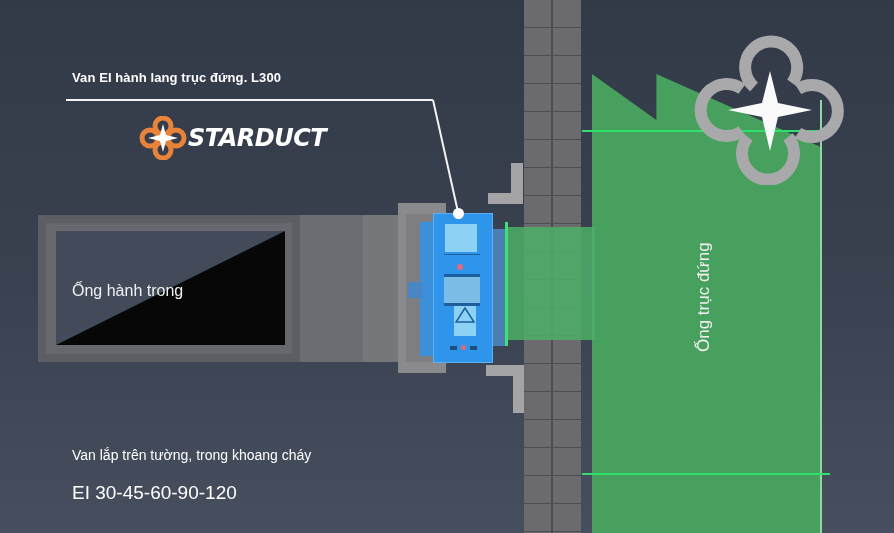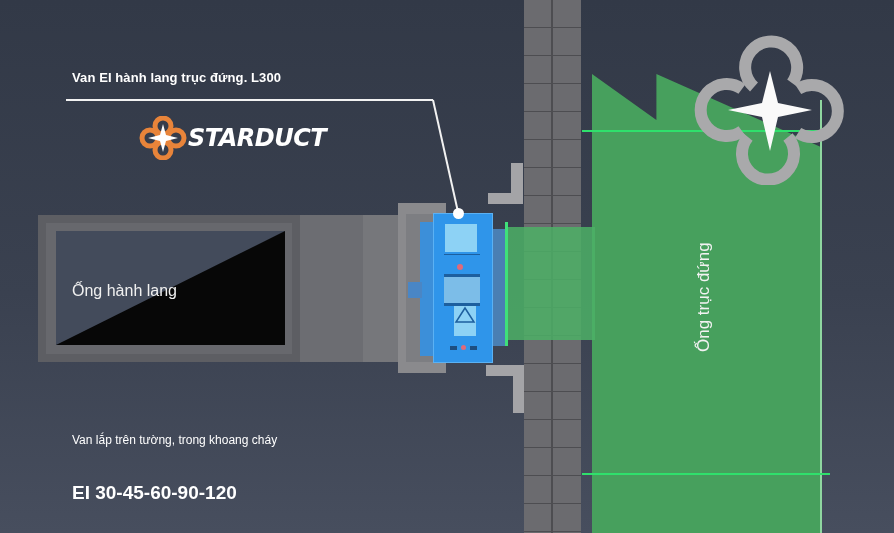--- a/index.html
+++ b/index.html
@@ -4,22 +4,22 @@
 <style>
   html,body{margin:0;padding:0;}
   body{width:894px;height:533px;overflow:hidden;position:relative;
        background:linear-gradient(180deg,#323947 0%,#3a4150 55%,#474e5e 100%);
        font-family:"Liberation Sans",sans-serif;color:#fff;}
   .abs{position:absolute;}
   .title{left:72px;top:70px;font-size:13px;font-weight:bold;letter-spacing:0.1px;}
   .title-underline{left:66px;top:99px;width:367px;height:2px;background:#f2f2f2;}
   .brand{left:138px;top:116px;display:flex;align-items:center;font-style:italic;}
   .brand-text{font-family:"DejaVu Sans",sans-serif;font-weight:bold;font-size:24px;letter-spacing:-0.5px;color:#fff;transform:scaleY(1.05);}
-  .caption1{left:72px;top:433px;font-size:12px;}
-  .caption2{left:72px;top:482px;font-size:19px;font-weight:bold;}
+  .caption1{left:72px;top:447px;font-size:14px;}
+  .caption2{left:72px;top:482px;font-size:19px;font-weight:normal;}
   
   .duct-outer{left:38px;top:215px;width:262px;height:147px;background:#5d5e63;}
   .duct-inner{left:46px;top:223px;width:246px;height:131px;background:#67686d;}
   .duct-hole{left:56px;top:231px;width:229px;height:114px;background:#434b5b;overflow:hidden;}
   .duct-label{left:72px;top:282px;font-size:16px;color:#f0f0f0;}
   .transition1{left:300px;top:215px;width:63px;height:147px;background:#6c6d72;}
   .transition2{left:363px;top:215px;width:35px;height:147px;background:#76777b;}
   .frame{left:398px;top:203px;width:48px;height:170px;background:#8a8a8d;}
   .frame-inner{left:406px;top:214px;width:36px;height:148px;background:#7d7e82;}
   .flange-l{left:420px;top:222px;width:18px;height:134px;background:#3c8fd9;}
@@ -68,21 +68,21 @@
   <span class="brand-text">STARDUCT</span>
 </div>
 
 <div class="abs duct-outer"></div>
 <div class="abs duct-inner"></div>
 <div class="abs duct-hole">
   <svg width="229" height="114" style="position:absolute;left:0;top:0">
     <polygon points="0,114 229,0 229,114" fill="#070707"></polygon>
   </svg>
 </div>
-<div class="abs duct-label">Ống hành lang</div>
+<div class="abs duct-label">Ống hành trong</div>
 <div class="abs transition1"></div>
 <div class="abs transition2"></div>
 <div class="abs frame"></div>
 <div class="abs frame-inner"></div>
 <div class="abs flange-l"></div>
 <div class="abs tab-l"></div>
 
 <div class="abs bracket" style="left:511px;top:163px;width:12px;height:40px;"></div>
 <div class="abs bracket" style="left:488px;top:193px;width:35px;height:11px;"></div>
 <div class="abs bracket" style="left:486px;top:365px;width:38px;height:11px;"></div>

